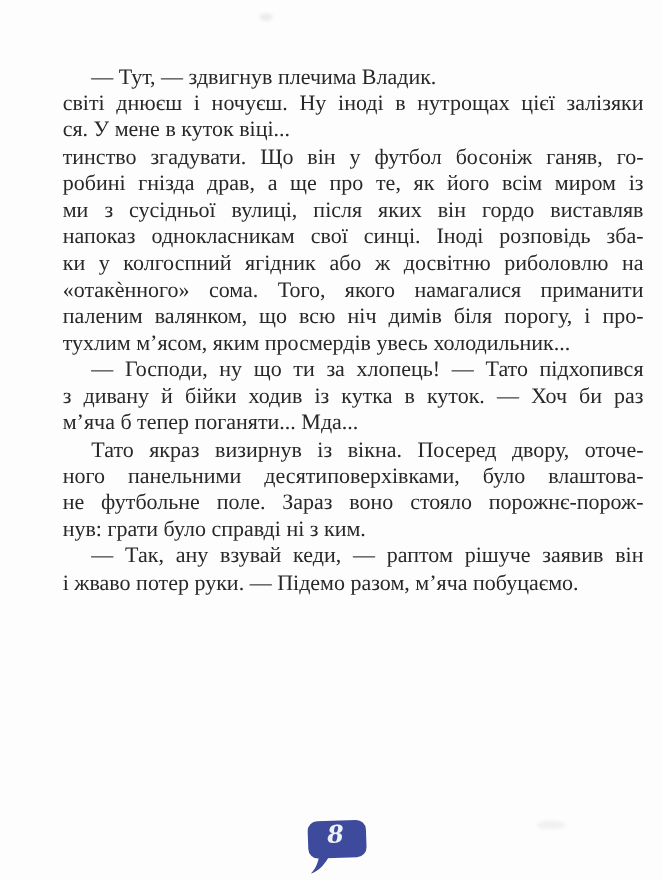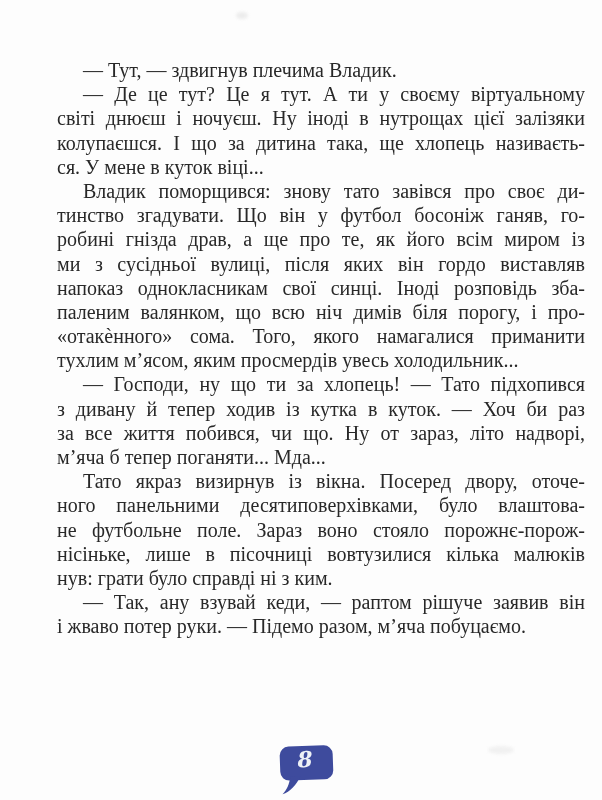--- a/index.html
+++ b/index.html
@@ -90,40 +90,36 @@
 </head>
 <body>
 
 <div class="page">
 
   <div class="smudge s1"></div>
   <div class="smudge s2"></div>
 
   <div class="text-block" id="text-block">
       <div class="line indent">— Тут, — здвигнув плечима Владик.</div>
-      <div class="line justify indent">— Де це тут? Це я тут. А ти у своєму віртуальному</div>
       <div class="line justify">світі днюєш і ночуєш. Ну іноді в нутрощах цієї залізяки</div>
-      <div class="line justify">колупаєшся. І що за дитина така, ще хлопець називаєть-</div>
       <div class="line">ся. У мене в куток віці...</div>
-      <div class="line justify indent">Владик поморщився: знову тато завівся про своє ди-</div>
       <div class="line justify">тинство згадувати. Що він у футбол босоніж ганяв, го-</div>
       <div class="line justify">робині гнізда драв, а ще про те, як його всім миром із</div>
       <div class="line justify">ми з сусідньої вулиці, після яких він гордо виставляв</div>
       <div class="line justify">напоказ однокласникам свої синці. Іноді розповідь зба-</div>
+      <div class="line justify">ки у колгоспний ягідник або ж досвітню риболовлю на</div>
+      <div class="line justify">«отакѐнного» сома. Того, якого намагалися приманити</div>
       <div class="line justify">паленим валянком, що всю ніч димів біля порогу, і про-</div>
-      <div class="line justify">«отакѐнного» сома. Того, якого намагалися приманити</div>
       <div class="line">тухлим м’ясом, яким просмердів увесь холодильник...</div>
       <div class="line justify indent">— Господи, ну що ти за хлопець! — Тато підхопився</div>
-      <div class="line justify">з дивану й тепер ходив із кутка в куток. — Хоч би раз</div>
-      <div class="line justify">за все життя побився, чи що. Ну от зараз, літо надворі,</div>
+      <div class="line justify">з дивану й бійки ходив із кутка в куток. — Хоч би раз</div>
       <div class="line">м’яча б тепер поганяти... Мда...</div>
       <div class="line justify indent">Тато якраз визирнув із вікна. Посеред двору, оточе-</div>
       <div class="line justify">ного панельними десятиповерхівками, було влаштова-</div>
       <div class="line justify">не футбольне поле. Зараз воно стояло порожнє-порож-</div>
-      <div class="line justify">нісіньке, лише в пісочниці вовтузилися кілька малюків</div>
       <div class="line">нув: грати було справді ні з ким.</div>
       <div class="line justify indent">— Так, ану взувай кеди, — раптом рішуче заявив він</div>
       <div class="line">і жваво потер руки. — Підемо разом, м’яча побуцаємо.</div>
     </div>
 
   <div class="badge">
     <svg width="64" height="56" viewBox="0 0 64 56">
       <g transform="rotate(-2 30 22)">
         <rect x="5" y="4" width="53" height="34" rx="9" ry="9" fill="#3e4b9d"></rect>
         <path d="M15 34 C 13.5 42 11 47 6.5 51.5 C 14 49.5 21 42 25 34 Z" fill="#3e4b9d"></path>

